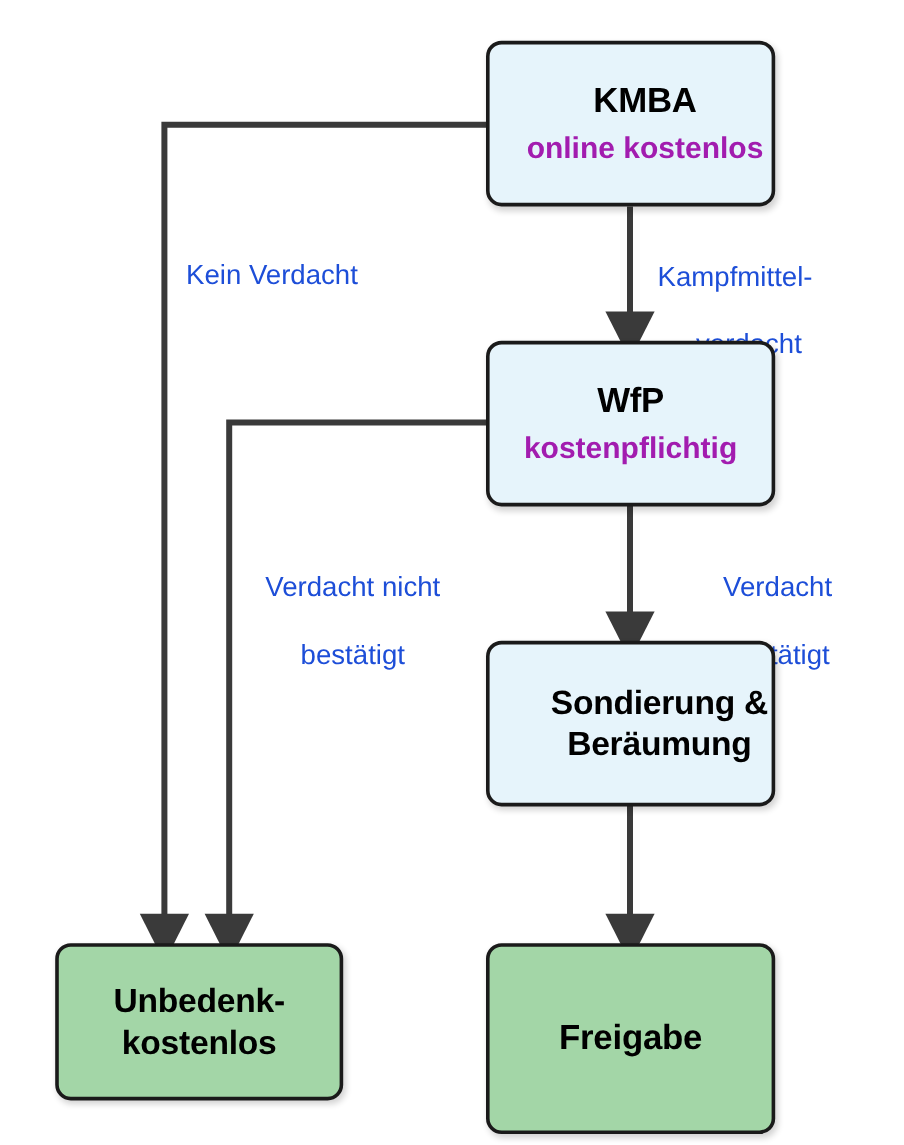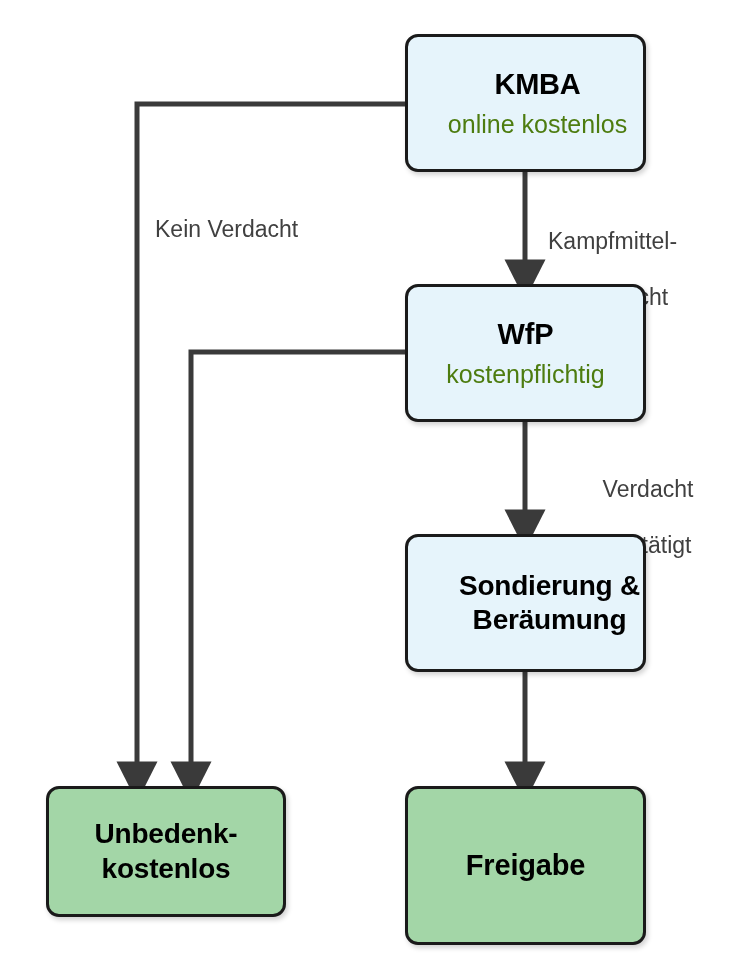--- a/index.html
+++ b/index.html
@@ -44,34 +44,34 @@
     background: #a3d6a7;
   }
   .node-title {
     font-weight: bold;
     font-size: 29px;
     color: #000000;
     line-height: 1.22;
     letter-spacing: -0.2px;
   }
   .node-sub {
-    font-weight: normal;
+    font-weight: bold;
     font-size: 25px;
-    color: #4d7c0f;
+    color: #a21caf;
     line-height: 1.2;
     margin-top: 6px;
   }
   .node-title.two-line {
     font-size: 28px;
     line-height: 1.22;
   }
   .edge-label {
     position: absolute;
     font-size: 23px;
-    color: #404040;
+    color: #1d4ed8;
     line-height: 1.22;
     text-align: center;
     white-space: pre-line;
     z-index: 2;
   }
 </style>
 </head>
 <body>
 
 <div id="canvas">
@@ -113,24 +113,28 @@
     <div class="node-title two-line">Unbedenk-</div>
     <div class="node-title two-line">kostenlos</div>
   </div>
 
   <div class="node node-terminal" style="left:405px; top:786px; width:241px; height:159px;">
     <div class="node-title">Freigabe</div>
   </div>
 
   <div class="edge-label" style="left:155px; top:215px; width:180px; text-align:left;">Kein Verdacht</div>
 
-  <div class="edge-label" style="left:548px; top:199px; width:180px; text-align:left;">
+  <div class="edge-label" style="left:548px; top:188px; width:180px; text-align:left;">
     <span>Kampfmittel-</span><br>
     <span style="display:inline-block; margin-left:32px;">verdacht</span>
   </div>
 
+  <div class="edge-label" style="left:203px; top:447px; width:182px; text-align:center;">
+    <span>Verdacht nicht</span><br>
+    <span>bestätigt</span>
+  </div>
 
   <div class="edge-label" style="left:578px; top:447px; width:140px; text-align:center;">
     <span>Verdacht</span><br>
     <span>bestätigt</span>
   </div>
 
 </div>
 
 </body></html>

